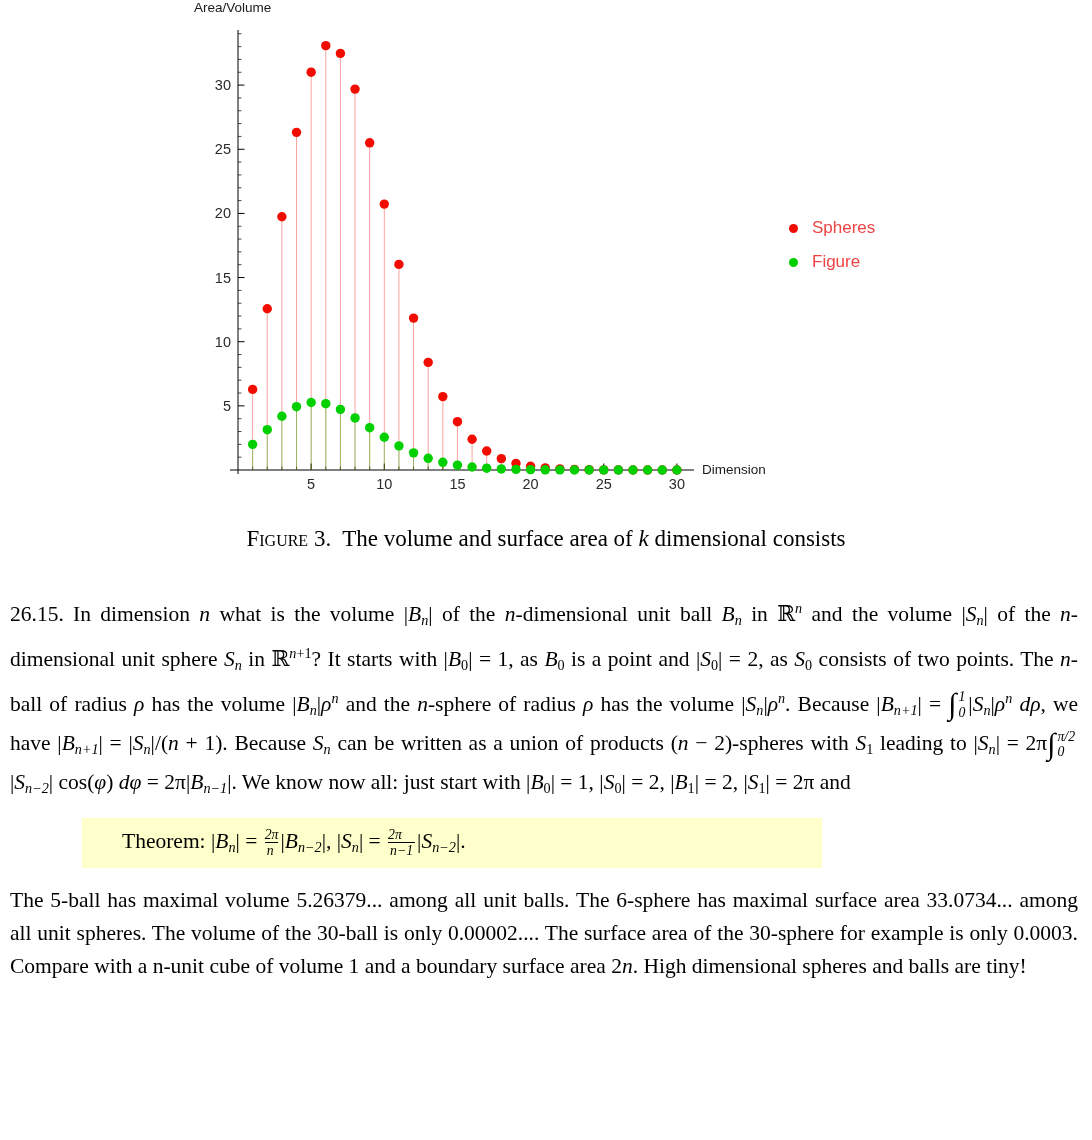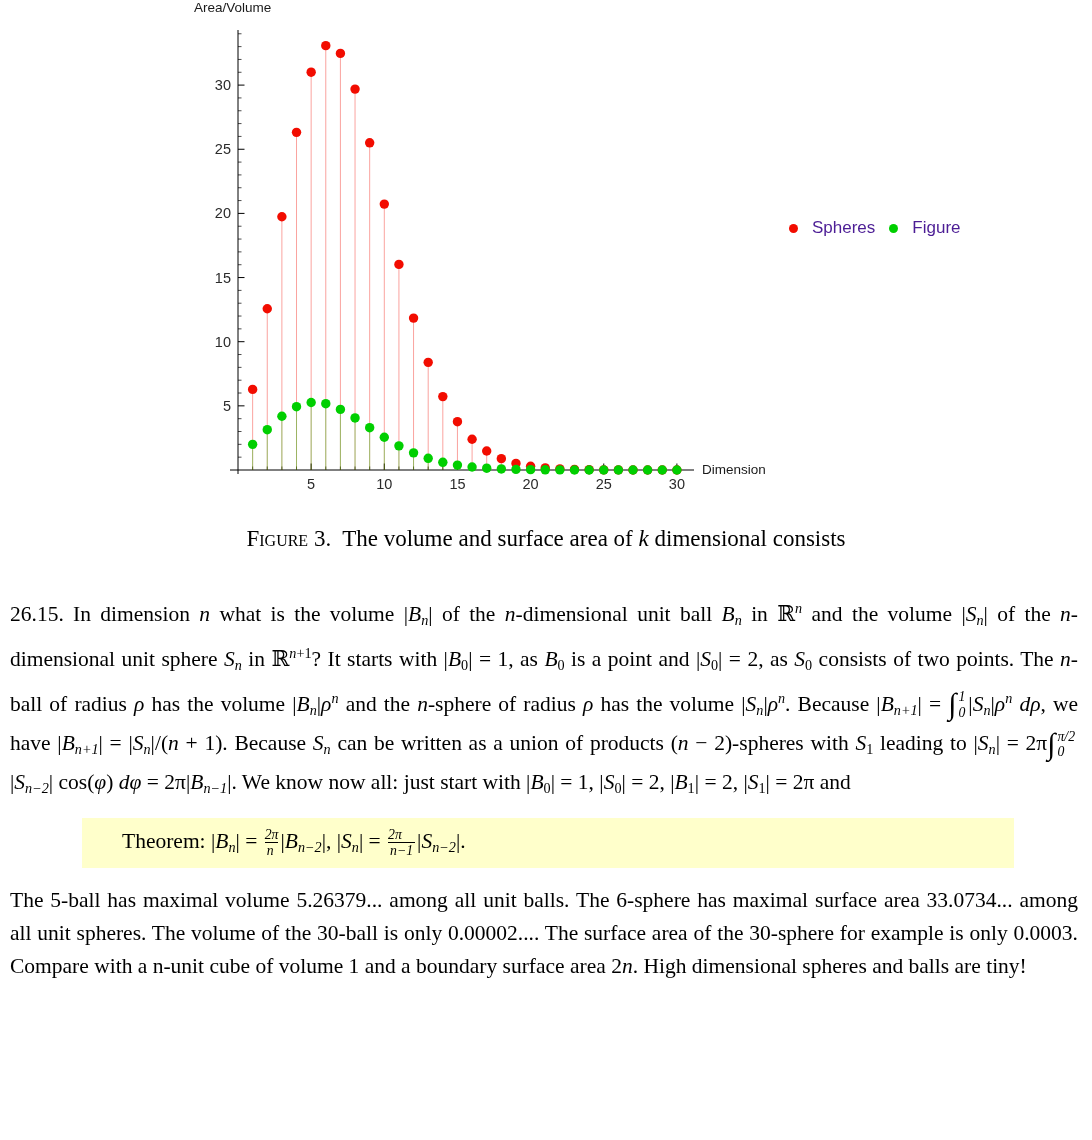--- a/index.html
+++ b/index.html
@@ -1,27 +1,27 @@
 <!DOCTYPE html>
 <html><head>
 <meta charset="utf-8">
 <style>
   html,body{margin:0;padding:0;background:#fff;}
   .page{width:1092px;height:1140px;position:relative;background:#fff;overflow:hidden;
         font-family:"Liberation Serif","DejaVu Serif",serif;color:#000;}
   .figure-area{position:relative;width:1092px;height:512px;}
   #chart-svg{position:absolute;left:0;top:0;}
   #chart-svg text{font-family:"Liberation Sans","DejaVu Sans",sans-serif;}
-  .legend{position:absolute;left:789px;top:218px;display:flex;flex-direction:row;gap:14px;
-          font-family:"Liberation Sans","DejaVu Sans",sans-serif;font-size:17px;color:#4c1d95;}
+  .legend{position:absolute;left:789px;top:218px;display:flex;flex-direction:column;gap:14px;
+          font-family:"Liberation Sans","DejaVu Sans",sans-serif;font-size:17px;color:#ef4444;}
   .legend-item{display:flex;align-items:center;gap:14px;}
   .legend .dot{width:9px;height:9px;border-radius:50%;display:inline-block;}
   .caption{text-align:center;font-size:23px;margin-top:14px;}
   .body-par{font-size:21.5px;line-height:33px;text-align:justify;margin:40px 14px 0 10px;}
-  .theorem-box{background:#ffffcb;margin:12px 0 0 82px;width:932px;box-sizing:border-box;
+  .theorem-box{background:#ffffcb;margin:12px 0 0 82px;width:740px;box-sizing:border-box;
                padding:9px 10px 9px 40px;font-size:21.5px;}
   .sc{font-variant:small-caps;margin-top:28px;}
   .b{font-weight:normal;}
   .i{font-style:italic;}
   .sub{font-size:66%;vertical-align:-0.3em;}
   .sup{font-size:66%;vertical-align:0.55em;}
   .big{font-size:140%;line-height:1;vertical-align:-0.12em;}
   .frac,.stack{display:inline-block;vertical-align:-0.55em;font-size:64%;line-height:1.15;
                text-align:left;font-style:italic;margin:0 2px;}
   .stack{text-align:left;vertical-align:-0.45em;padding-right:1px;}

